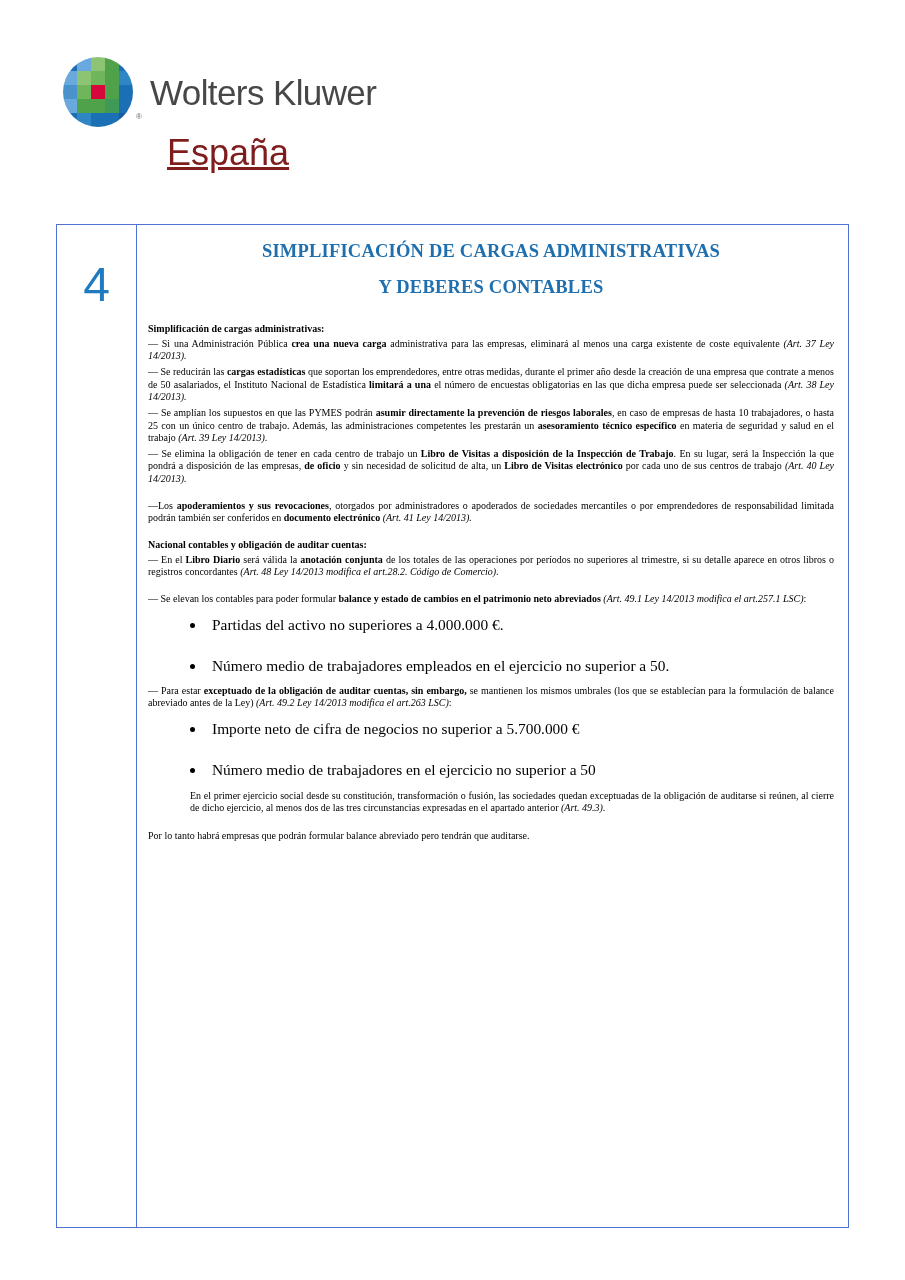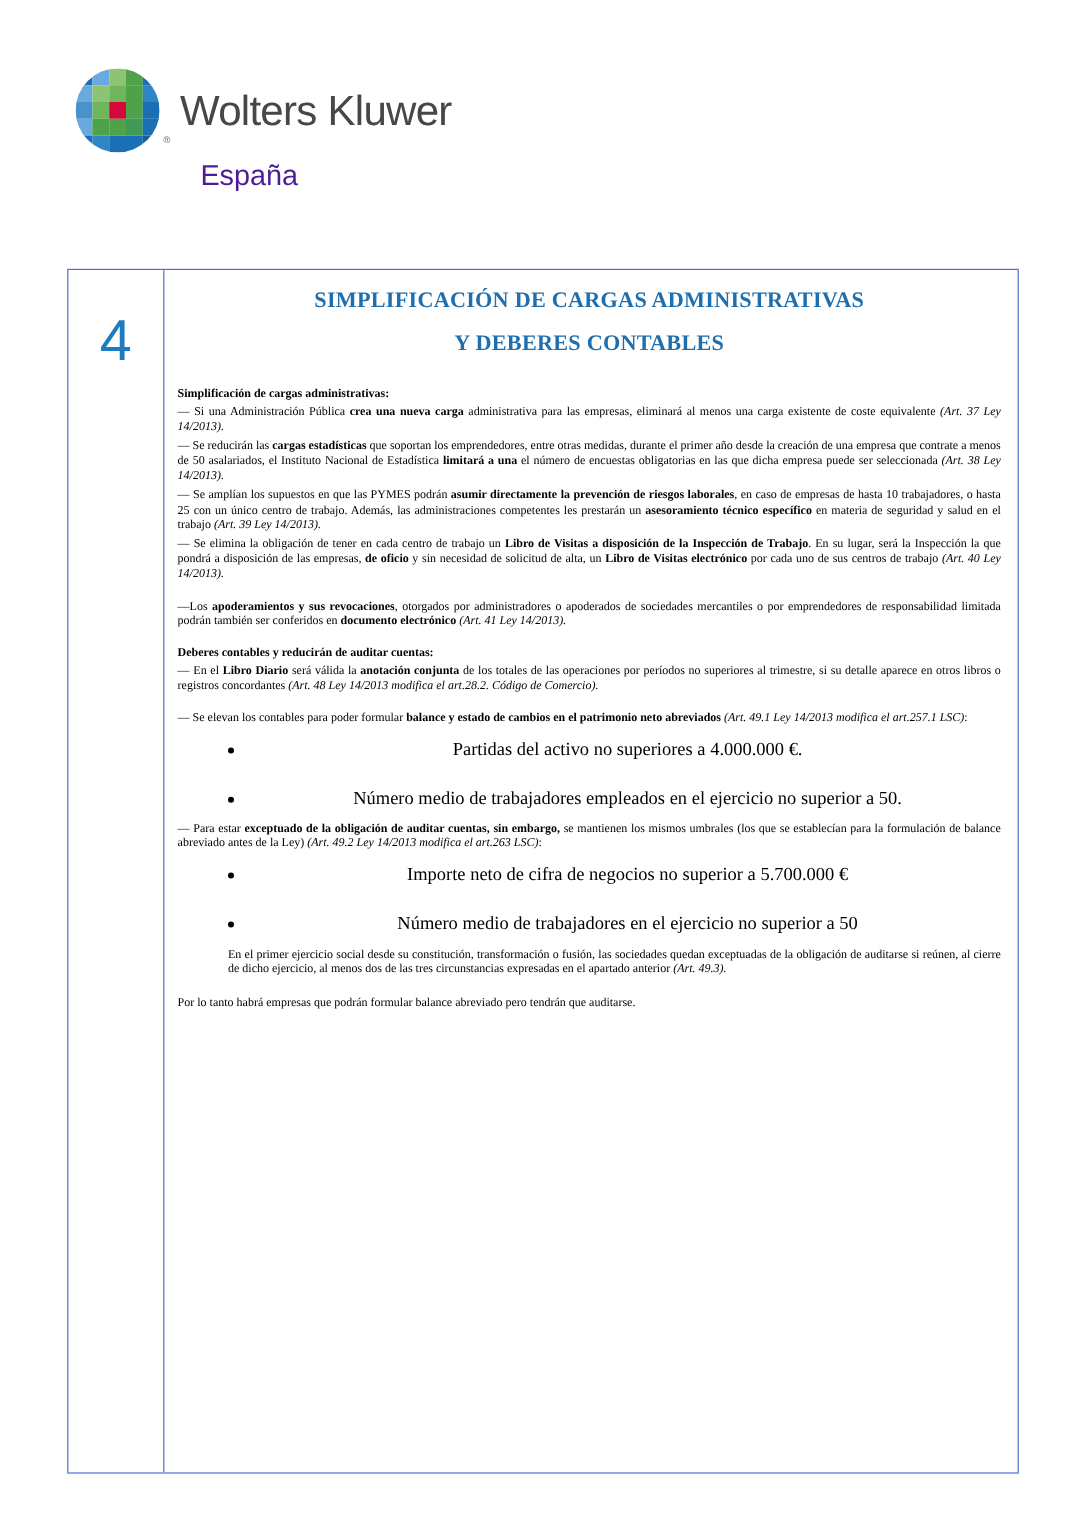--- a/index.html
+++ b/index.html
@@ -59,26 +59,27 @@
     font-size: 35px;
     font-weight: 400;
     color: #474747;
     letter-spacing: -0.6px;
     margin-left: 17px;
     white-space: nowrap;
     line-height: 1;
   }
   .logo-sub {
     font-family: "Liberation Sans", "DejaVu Sans", sans-serif;
-    font-size: 24px;
+    font-size: 36px;
     font-weight: 400;
-    color: #4c1d95;
+    color: #7f1d1d;
     margin-left: 104px;
     margin-top: 8px;
     line-height: 1;
+    text-decoration: underline;
   }
 
   
   .doc-box {
     position: absolute;
     left: 56px;
     top: 224px;
     width: 793px;
     height: 1004px;
     border: 1.5px solid #4f72d4;
@@ -137,21 +138,20 @@
   .body-cell p.heading    { font-weight: bold; margin-bottom: 2px; }
   .body-cell p.last       { margin-bottom: 0; }
   b, strong { font-weight: bold; }
   i, em { font-style: italic; }
 
   
   ul.bullets {
     list-style: none;
     margin: 9px 0 9px 0;
     padding: 0;
-    text-align: center;
   }
   ul.bullets li {
     position: relative;
     padding-left: 64px;
     font-size: 15.4px;
     line-height: 1.265;
     margin-bottom: 22px;
   }
   ul.bullets li:last-child { margin-bottom: 4px; }
   ul.bullets li::before {
@@ -229,21 +229,21 @@
     <p><span>— Si una Administración Pública </span><b>crea una nueva carga</b><span> administrativa para las empresas, eliminará al menos una carga existente de coste equivalente </span><i>(Art. 37 Ley 14/2013).</i></p>
 
     <p><span>— Se reducirán las </span><b>cargas estadísticas</b><span> que soportan los emprendedores, entre otras medidas, durante el primer año desde la creación de una empresa que contrate a menos de 50 asalariados, el Instituto Nacional de Estadística </span><b>limitará a una</b><span> el número de encuestas obligatorias en las que dicha empresa puede ser seleccionada </span><i>(Art. 38 Ley 14/2013).</i></p>
 
     <p><span>— Se amplían los supuestos en que las PYMES podrán </span><b>asumir directamente la prevención de riesgos laborales</b><span>, en caso de empresas de hasta 10  trabajadores, o hasta 25 con un único centro de trabajo. Además, las administraciones competentes les prestarán un </span><b>asesoramiento técnico específico</b><span> en materia de seguridad y salud en el trabajo </span><i>(Art. 39 Ley 14/2013).</i></p>
 
     <p class="gap-after"><span>— Se elimina la obligación de tener en cada centro de trabajo un </span><b>Libro de Visitas a disposición de la Inspección de Trabajo</b><span>. En su lugar, será la Inspección la que pondrá a disposición de las empresas, </span><b>de oficio</b><span> y sin necesidad de solicitud de alta, un </span><b>Libro de Visitas electrónico</b><span> por cada uno de sus centros de trabajo </span><i>(Art. 40 Ley 14/2013).</i></p>
 
     <p class="gap-after"><span>—Los </span><b>apoderamientos y sus revocaciones</b><span>, otorgados por administradores o apoderados de sociedades mercantiles o por emprendedores de responsabilidad limitada podrán también ser conferidos en </span><b>documento electrónico</b><span> </span><i>(Art. 41 Ley 14/2013).</i></p>
 
-    <p class="heading">Deberes contables y reducirán de auditar cuentas:</p>
+    <p class="heading">Nacional contables y obligación de auditar cuentas:</p>
 
     <p class="gap-after"><span>— En el </span><b>Libro Diario</b><span> será válida la </span><b>anotación conjunta</b><span> de los totales de las operaciones por períodos no superiores al trimestre, si su detalle aparece en otros libros o registros concordantes </span><i>(Art. 48 Ley 14/2013 modifica el art.28.2. Código de Comercio).</i></p>
 
     <p><span>— Se elevan los contables para poder formular </span><b>balance y estado de cambios en el patrimonio neto abreviados</b><span> </span><i>(Art. 49.1 Ley 14/2013 modifica el art.257.1 LSC)</i><span>:</span></p>
 
     <ul class="bullets">
       <li>Partidas del activo no superiores a 4.000.000 €.</li>
       <li>Número medio de trabajadores empleados en el ejercicio no superior a 50.</li>
     </ul>
 

